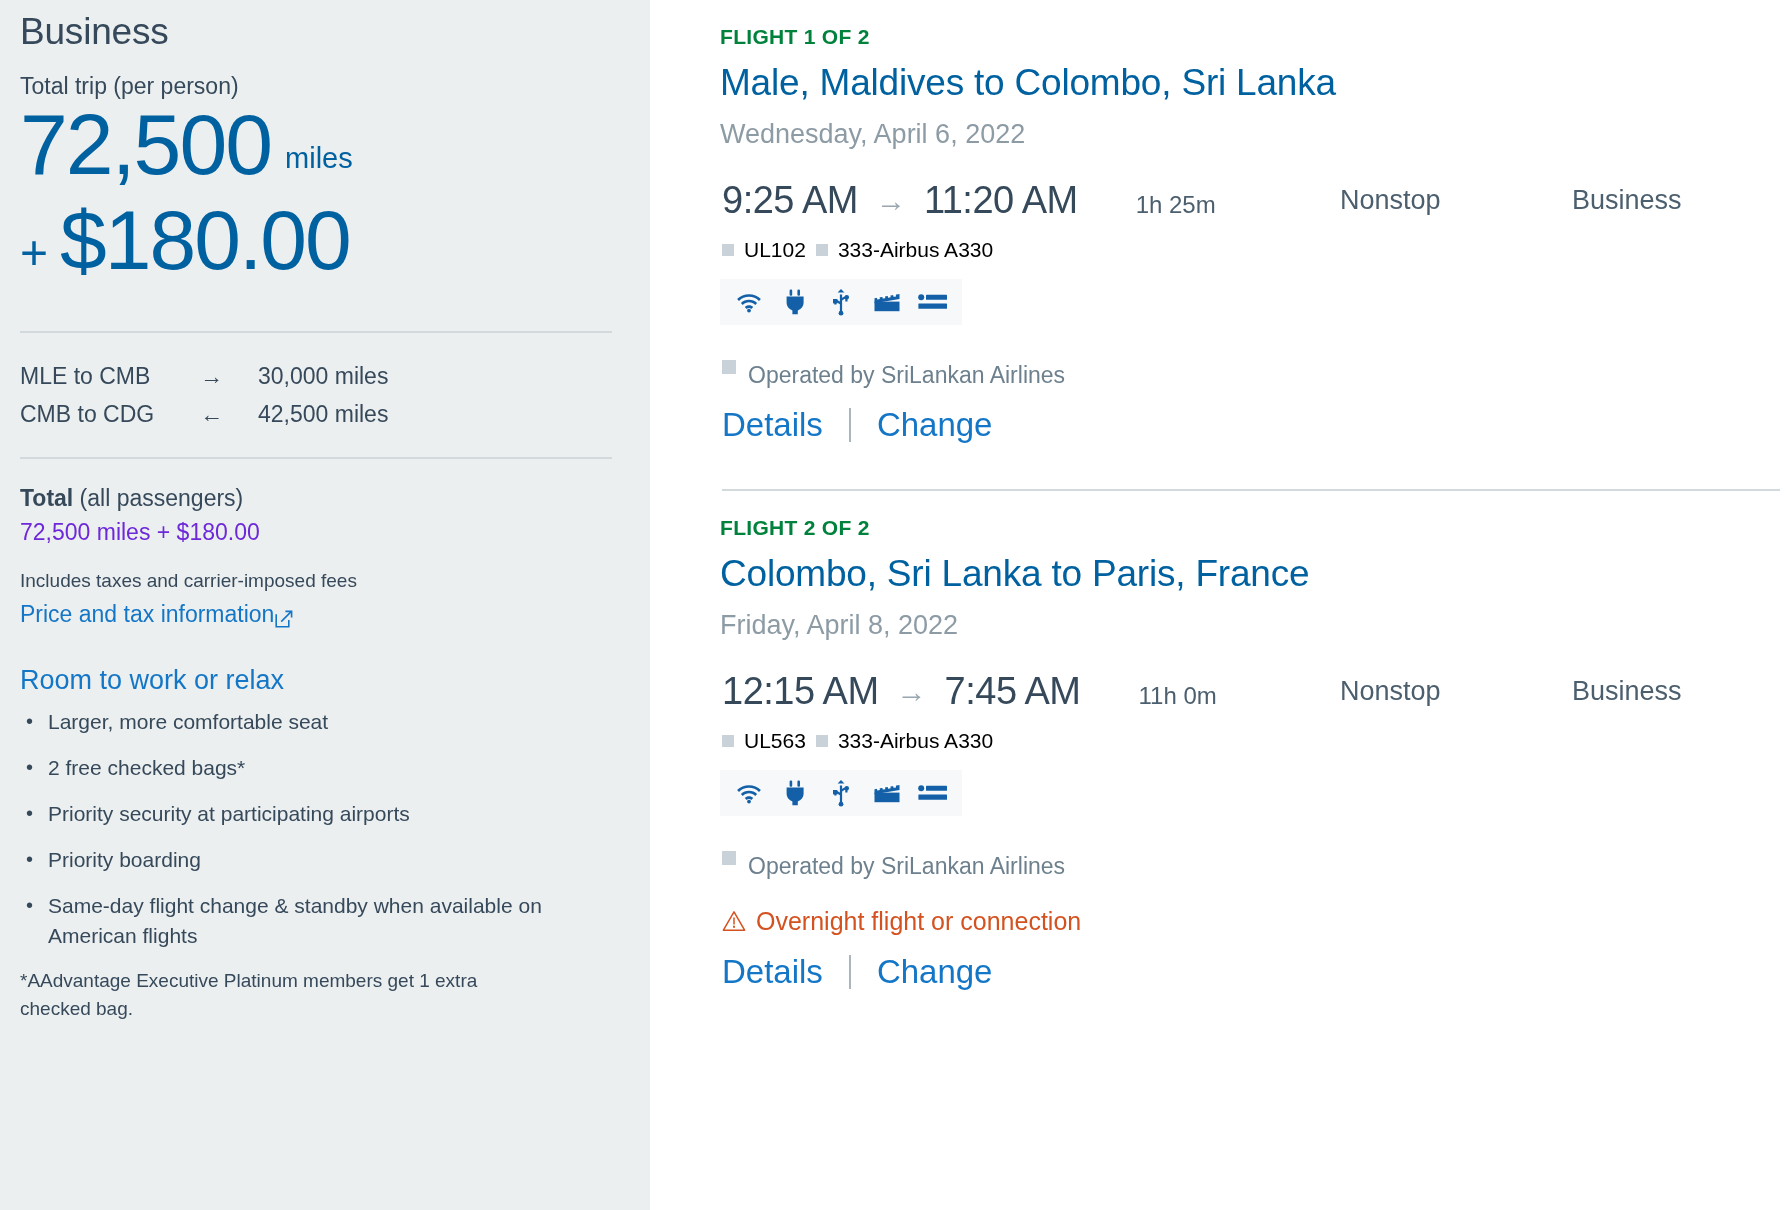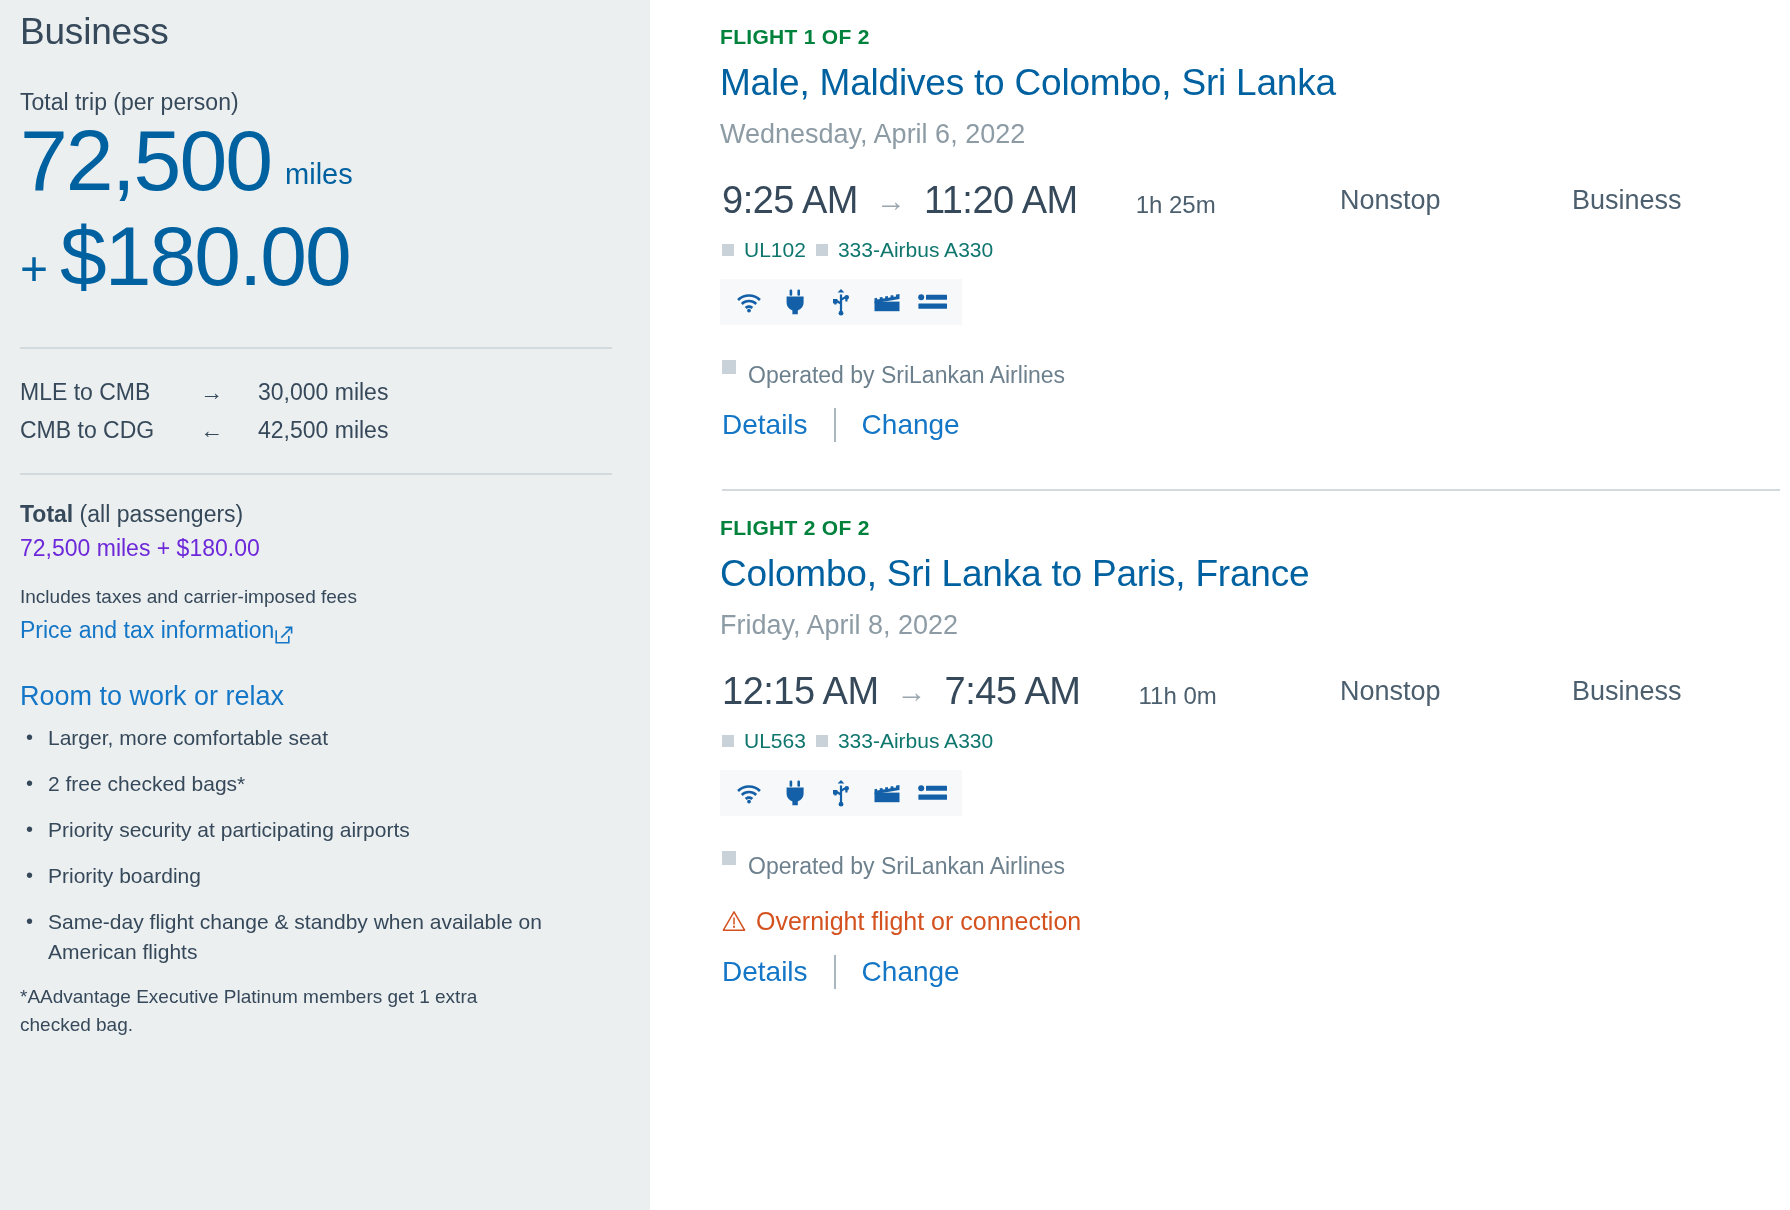--- a/index.html
+++ b/index.html
@@ -31,21 +31,21 @@
     color: #36495a;
     font-weight: 400;
     letter-spacing: -0.2px;
     margin: 0;
     padding-top: 6px;
     line-height: 52px;
   }
   .total-trip-label {
     font-size: 23px;
     color: #36495a;
-    margin-top: 28px;
+    margin-top: 12px;
     line-height: 32px;
   }
   .miles-line {
     display: flex;
     align-items: baseline;
     margin-top: -6px;
   }
   .miles-amount {
     font-size: 86px;
     color: #0061a0;
@@ -252,21 +252,21 @@
     gap: 10px;
   }
   .meta-sq {
     display: inline-block;
     width: 12px; height: 12px;
     background: #c9d2d8;
     flex: 0 0 auto;
   }
   .meta-txt {
     font-size: 21px;
-    color: #0f766e;
+    color: #000000;
     line-height: 30px;
   }
   .amenities {
     display: inline-flex;
     align-items: center;
     gap: 16px;
     background: #f6f8f9;
     padding: 8px 14px;
     margin-top: 14px;
   }
@@ -308,21 +308,21 @@
     color: #d4521f;
     line-height: 34px;
   }
   .links-row {
     display: flex;
     align-items: center;
     margin-top: 16px;
     padding-left: 2px;
   }
   .link {
-    font-size: 28px;
+    font-size: 33px;
     color: #1476c6;
     line-height: 36px;
     cursor: pointer;
   }
   .link-sep {
     width: 2px;
     height: 34px;
     background: #aab6be;
     margin: 0 26px;
   }

